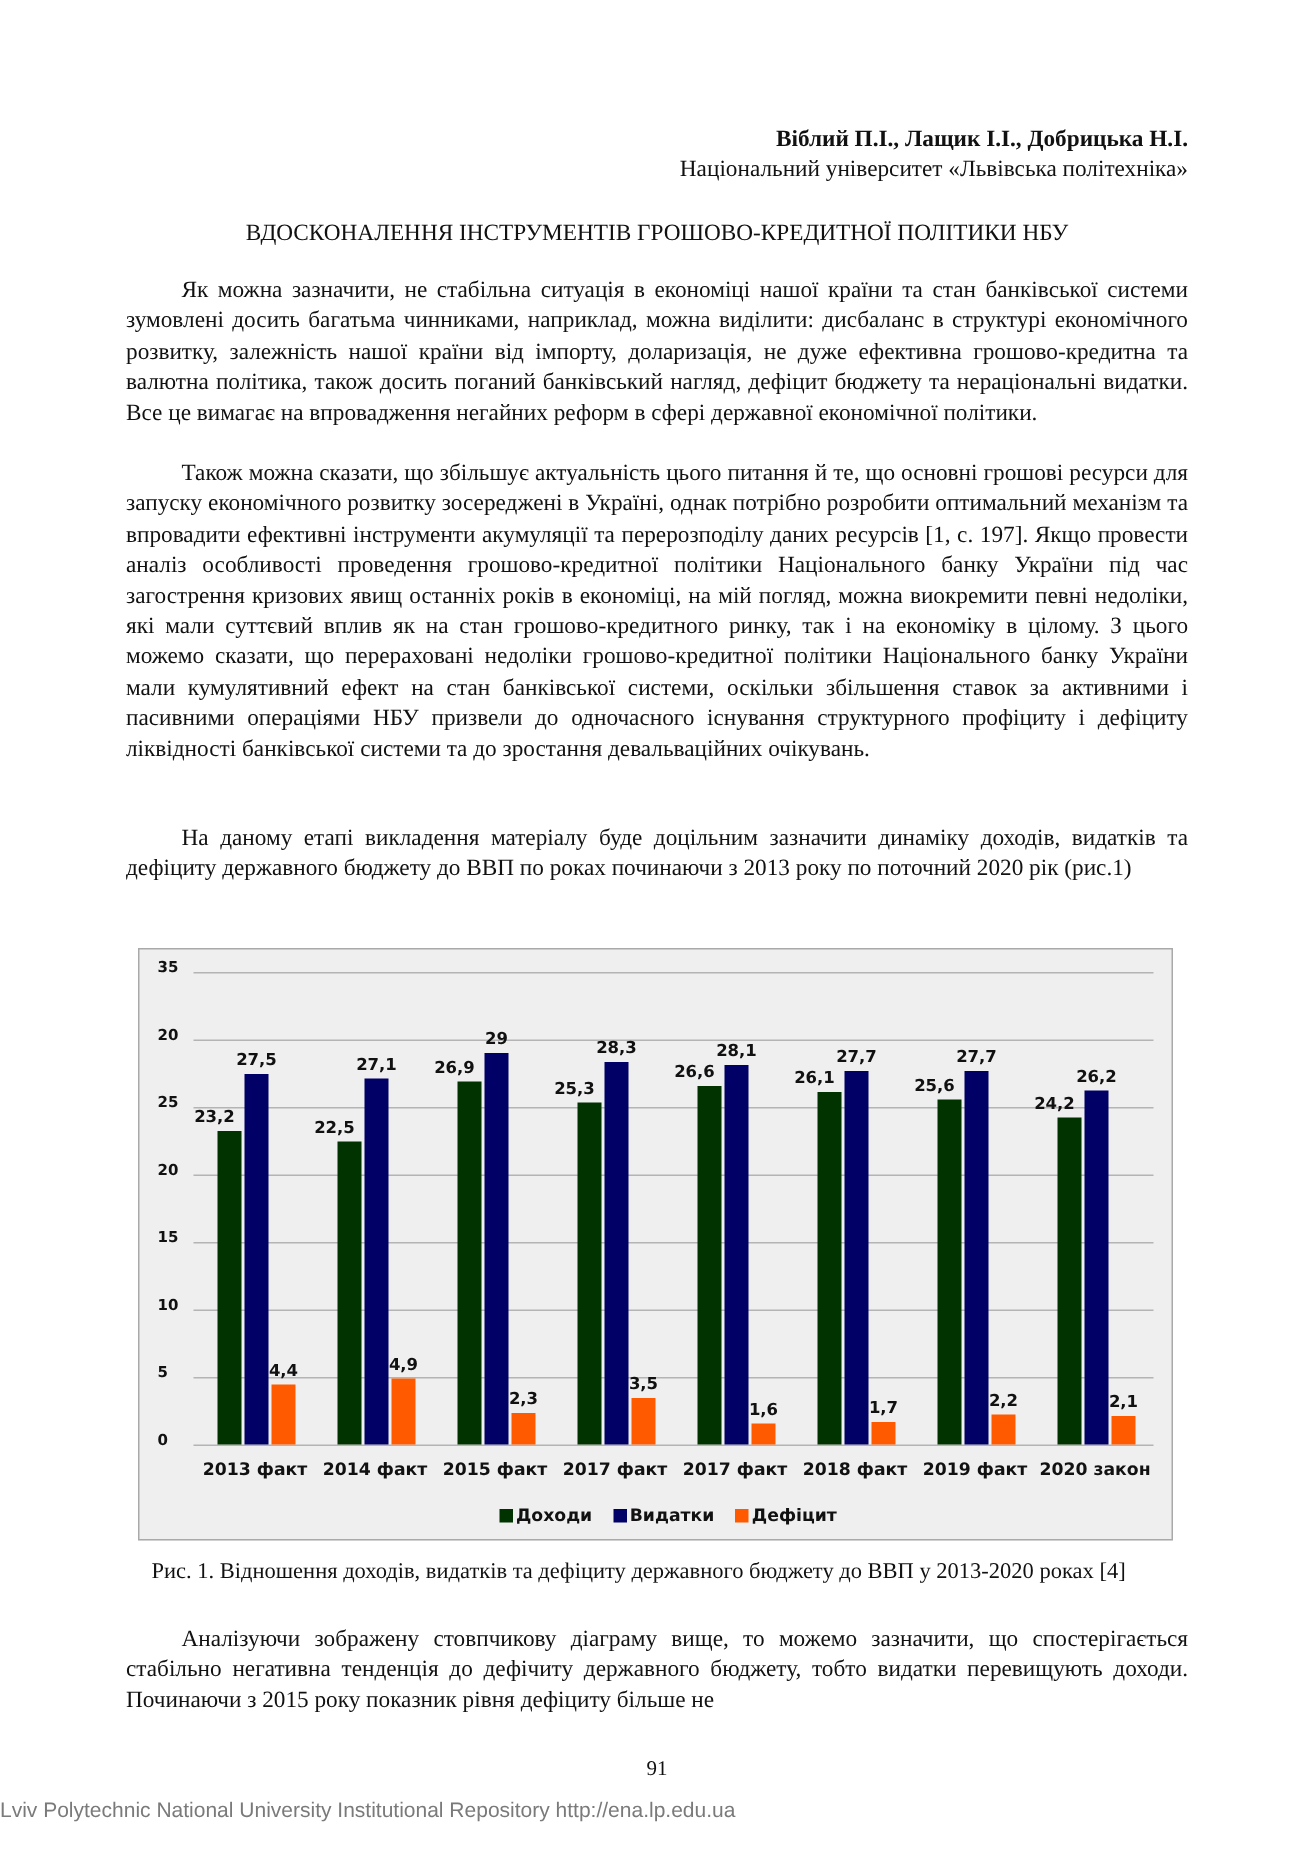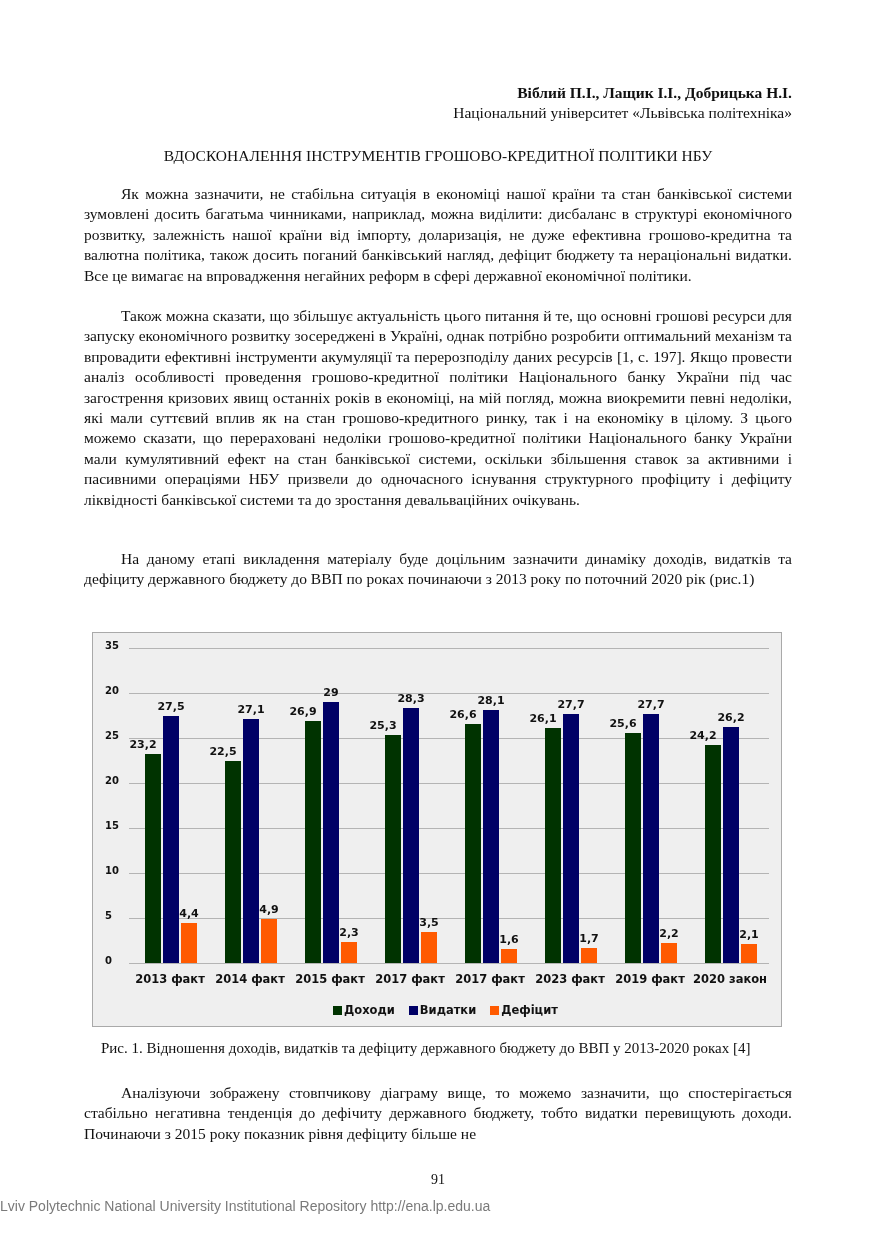--- a/index.html
+++ b/index.html
@@ -90,21 +90,21 @@
       <div class="vlabel" style="left: 378px; top: 61.1px;">28,1</div>
       <div class="bar" style="left: 408px; top: 315.6px; height: 14.4px; background: rgb(255, 90, 0);"></div>
       <div class="vlabel" style="left: 396px; top: 299.6px;">1,6</div>
       <div class="xlabel" style="left: 357px;">2017 факт</div>
       <div class="bar" style="left: 452px; top: 95.1px; height: 234.9px; background: rgb(0, 51, 0);"></div>
       <div class="vlabel" style="left: 430px; top: 79.1px;">26,1</div>
       <div class="bar" style="left: 470px; top: 80.7px; height: 249.3px; background: rgb(0, 0, 102);"></div>
       <div class="vlabel" style="left: 458px; top: 64.7px;">27,7</div>
       <div class="bar" style="left: 488px; top: 314.7px; height: 15.3px; background: rgb(255, 90, 0);"></div>
       <div class="vlabel" style="left: 476px; top: 298.7px;">1,7</div>
-      <div class="xlabel" style="left: 437px;">2023 факт</div>
+      <div class="xlabel" style="left: 437px;">2018 факт</div>
       <div class="bar" style="left: 532px; top: 99.6px; height: 230.4px; background: rgb(0, 51, 0);"></div>
       <div class="vlabel" style="left: 510px; top: 83.6px;">25,6</div>
       <div class="bar" style="left: 550px; top: 80.7px; height: 249.3px; background: rgb(0, 0, 102);"></div>
       <div class="vlabel" style="left: 538px; top: 64.7px;">27,7</div>
       <div class="bar" style="left: 568px; top: 310.2px; height: 19.8px; background: rgb(255, 90, 0);"></div>
       <div class="vlabel" style="left: 556px; top: 294.2px;">2,2</div>
       <div class="xlabel" style="left: 517px;">2019 факт</div>
       <div class="bar" style="left: 612px; top: 112.2px; height: 217.8px; background: rgb(0, 51, 0);"></div>
       <div class="vlabel" style="left: 590px; top: 96.2px;">24,2</div>
       <div class="bar" style="left: 630px; top: 94.2px; height: 235.8px; background: rgb(0, 0, 102);"></div>

